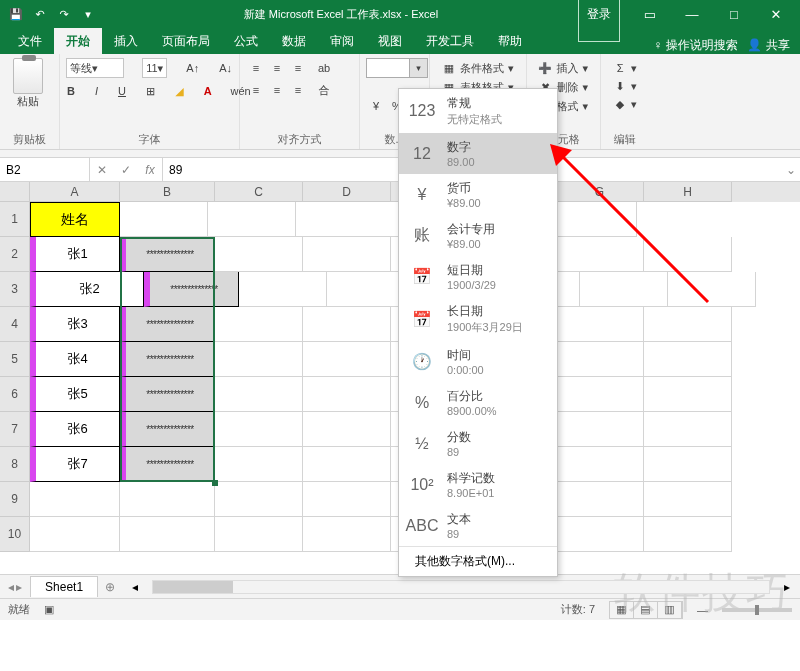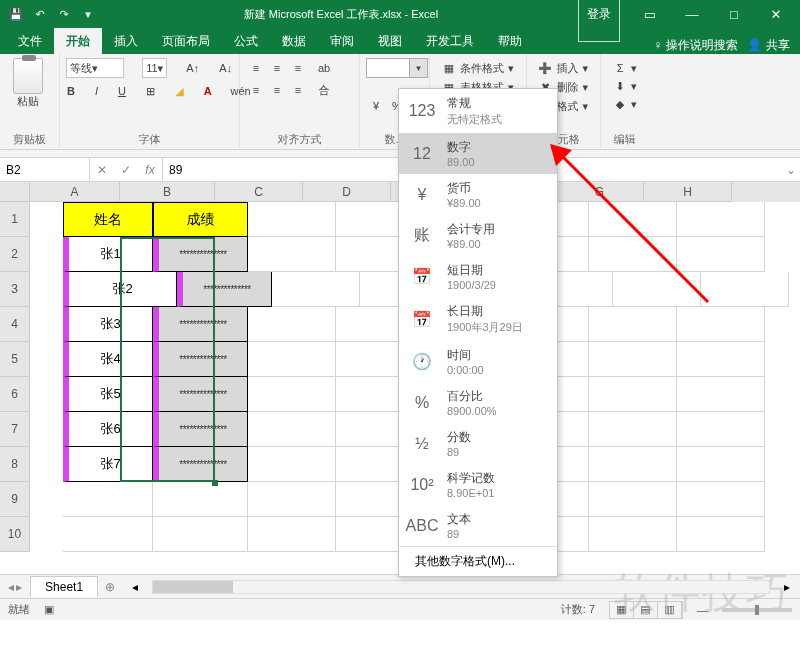--- a/index.html
+++ b/index.html
@@ -52,21 +52,21 @@
 
 
 .grid { position: relative; height: 392px; overflow: hidden; }
 .colhdrs { display: flex; height: 20px; background: #e6e6e6; font-size: 12px; color: #555; }
 .corner { width: 30px; border-right: 1px solid #ccc; border-bottom: 1px solid #ccc; background: #e6e6e6; }
 .ch { border-right: 1px solid #ccc; border-bottom: 1px solid #ccc; display: flex; align-items: center; justify-content: center; }
 .rows { display: flex; }
 .rowhdrs { width: 30px; }
 .rh { height: 35px; border-right: 1px solid #ccc; border-bottom: 1px solid #ccc; background: #e6e6e6; display: flex; align-items: center; justify-content: center; font-size: 12px; color: #555; }
 .cells { flex: 1; position: relative; }
-.row { display: flex; height: 35px; margin-left: 33px; }
+.row { display: flex; height: 35px; }
 .cell { border-right: 1px solid #d4d4d4; border-bottom: 1px solid #d4d4d4; display: flex; align-items: center; justify-content: center; font-size: 13px; overflow: hidden; }
 .hdrcell { background: #ffff00; font-weight: normal; font-size: 14px; border: 1px solid #000; }
 .datacell { border-left: 6px solid #d946ef; border-right: 1px solid #000; border-bottom: 1px solid #000; }
 .selcell { background: #d9d9d9; color: #333; font-size: 10px; letter-spacing: -0.5px; }
 .selborder { position: absolute; border: 2px solid #217346; pointer-events: none; }
 .selhandle { position: absolute; width: 6px; height: 6px; background: #217346; }
 
 
 .nf-dd { position: absolute; top: 88px; left: 398px; width: 160px; background: #fff; border: 1px solid #c5c5c5; box-shadow: 2px 2px 6px rgba(0,0,0,0.2); z-index: 100; font-size: 12px; }
 .nf-item { display: flex; align-items: center; padding: 6px 8px; gap: 10px; cursor: pointer; }
@@ -265,21 +265,20 @@
         <div class="rh">7</div>
         <div class="rh">8</div>
         <div class="rh">9</div>
         <div class="rh">10</div>
       </div>
     <div class="cells" id="cells">
       <div class="selborder" style="top:35px;left:90px;width:95px;height:245px"></div>
       <div class="selhandle" style="top:278px;left:182px"></div>
     <div class="row">
           <div class="cell hdrcell" style="width: 90px;">姓名</div>
-          <div class="cell hdrcell" style="width: 95px;">成绩</div>
           <div class="cell" style="width: 88px;"></div>
           <div class="cell" style="width: 88px;"></div>
           <div class="cell" style="width: 165px;"></div>
           <div class="cell" style="width: 88px;"></div>
           <div class="cell" style="width: 88px;"></div>
         </div>
         <div class="row">
           <div class="cell datacell" style="width: 90px;">张1</div>
           <div class="cell datacell selcell" style="width: 95px;">**************</div>
           <div class="cell" style="width: 88px;"></div>

